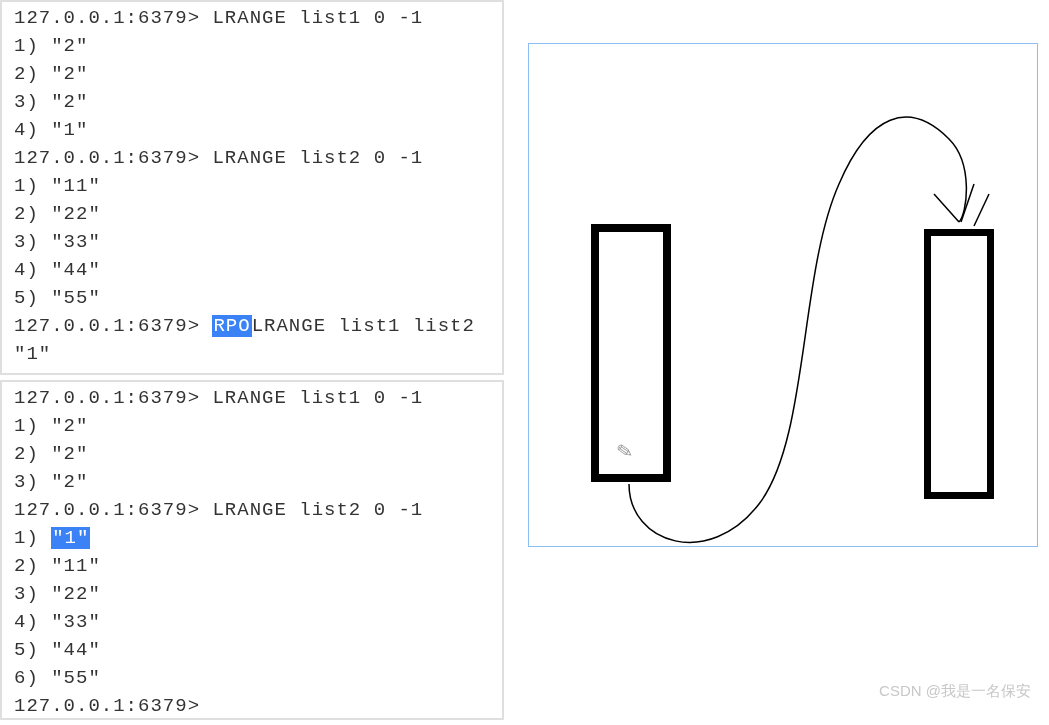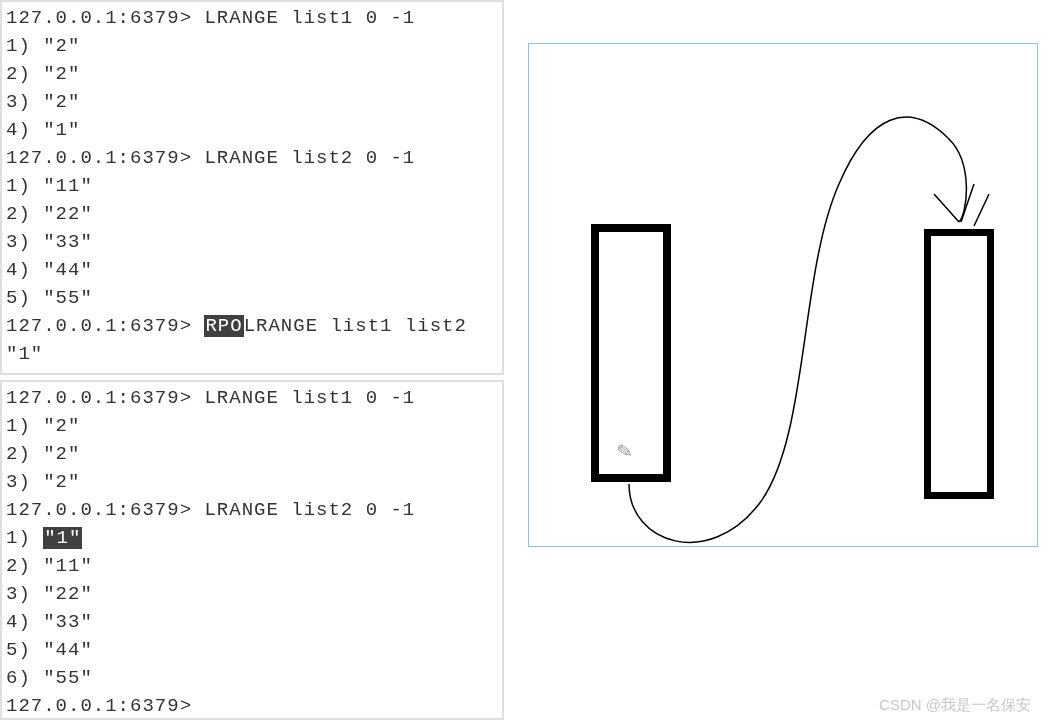--- a/index.html
+++ b/index.html
@@ -13,42 +13,42 @@
       background: #ffffff;
       font-family: "Courier New", monospace;
       position: relative;
     }
     .terminal-block {
       position: absolute;
       background: #ffffff;
       border: 2px solid #dfdfdf;
       font-size: 19px;
       line-height: 28px;
-      padding: 2px 4px;
+      padding: 2px 12px;
       color: #333333;
       letter-spacing: 1px;
     }
     .terminal-block-1 {
       top: 0;
       left: 0;
       width: 504px;
       height: 375px;
     }
     .terminal-block-2 {
       top: 380px;
       left: 0;
       width: 504px;
       height: 340px;
     }
     .line {
       white-space: pre;
       font-family: "Courier New", monospace;
     }
     .highlight-dark {
-      background: #404040;
+      background: #3b82f6;
       color: #ffffff;
       padding: 0 1px;
     }
     .diagram-panel {
       position: absolute;
       top: 43px;
       left: 528px;
       width: 510px;
       height: 504px;
       background: #ffffff;
@@ -73,21 +73,21 @@
     .pencil-icon {
       position: absolute;
       top: 392px;
       left: 88px;
       font-size: 24px;
       color: #999999;
       transform: rotate(-10deg);
     }
     .watermark {
       position: absolute;
-      bottom: 10px;
+      bottom: 24px;
       right: 18px;
       font-size: 15px;
       color: #c8c8c8;
       font-family: sans-serif;
     }
     svg.curve {
       position: absolute;
       top: 0;
       left: 0;
       width: 510px;

